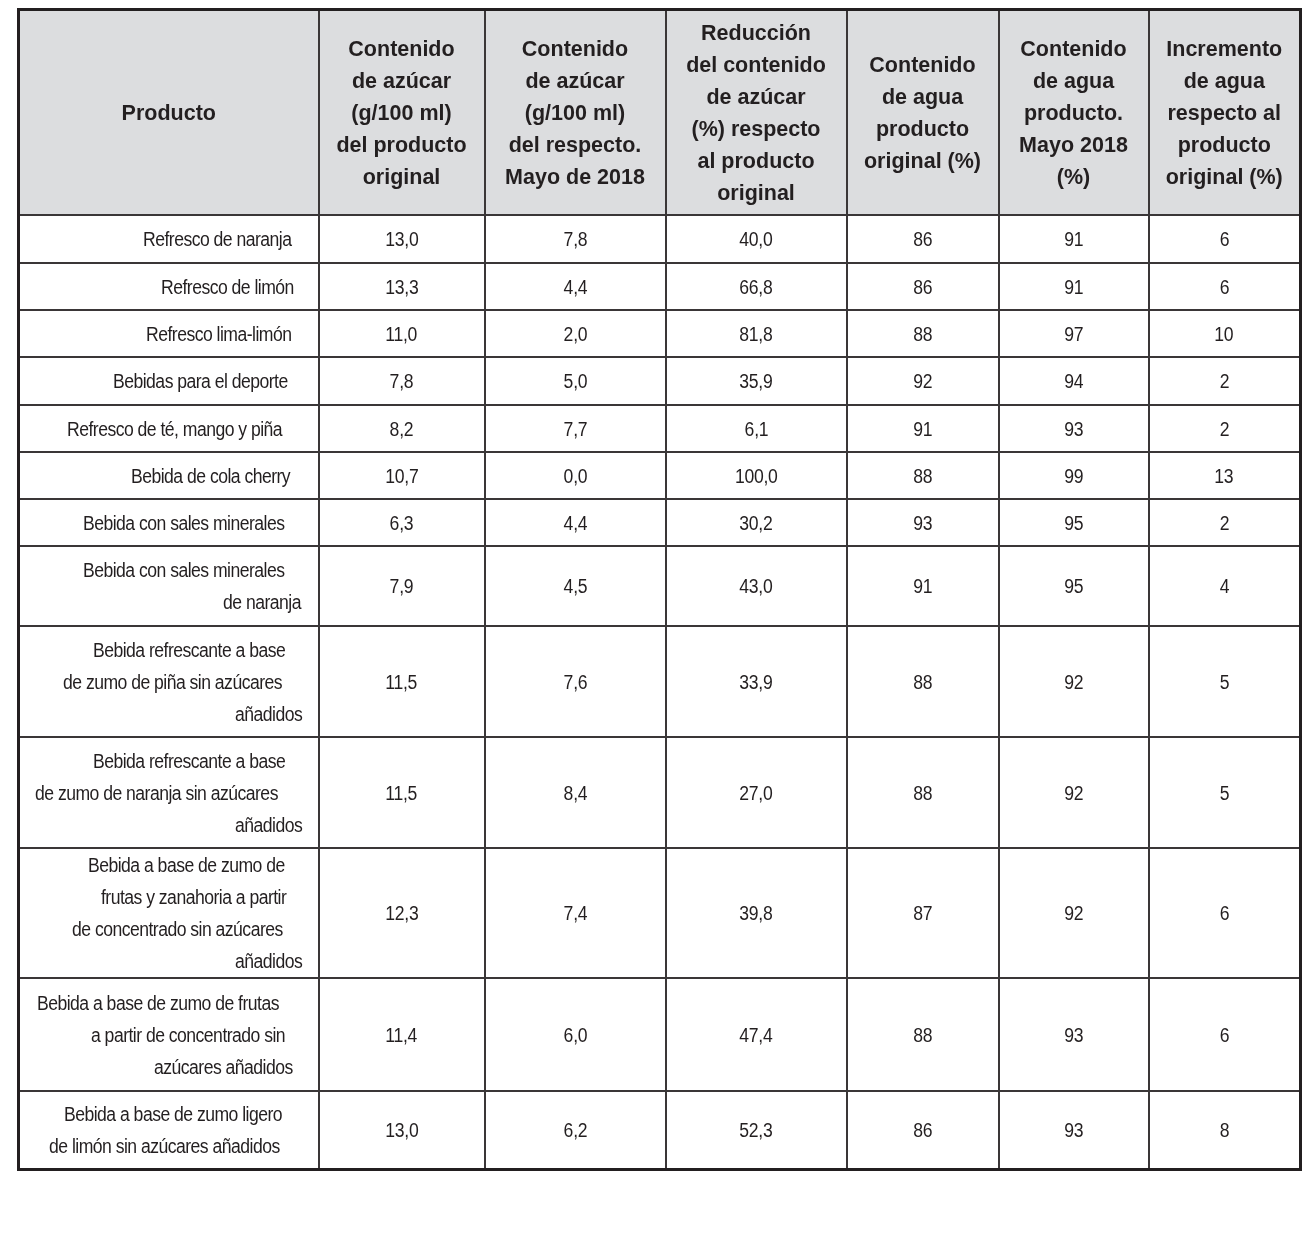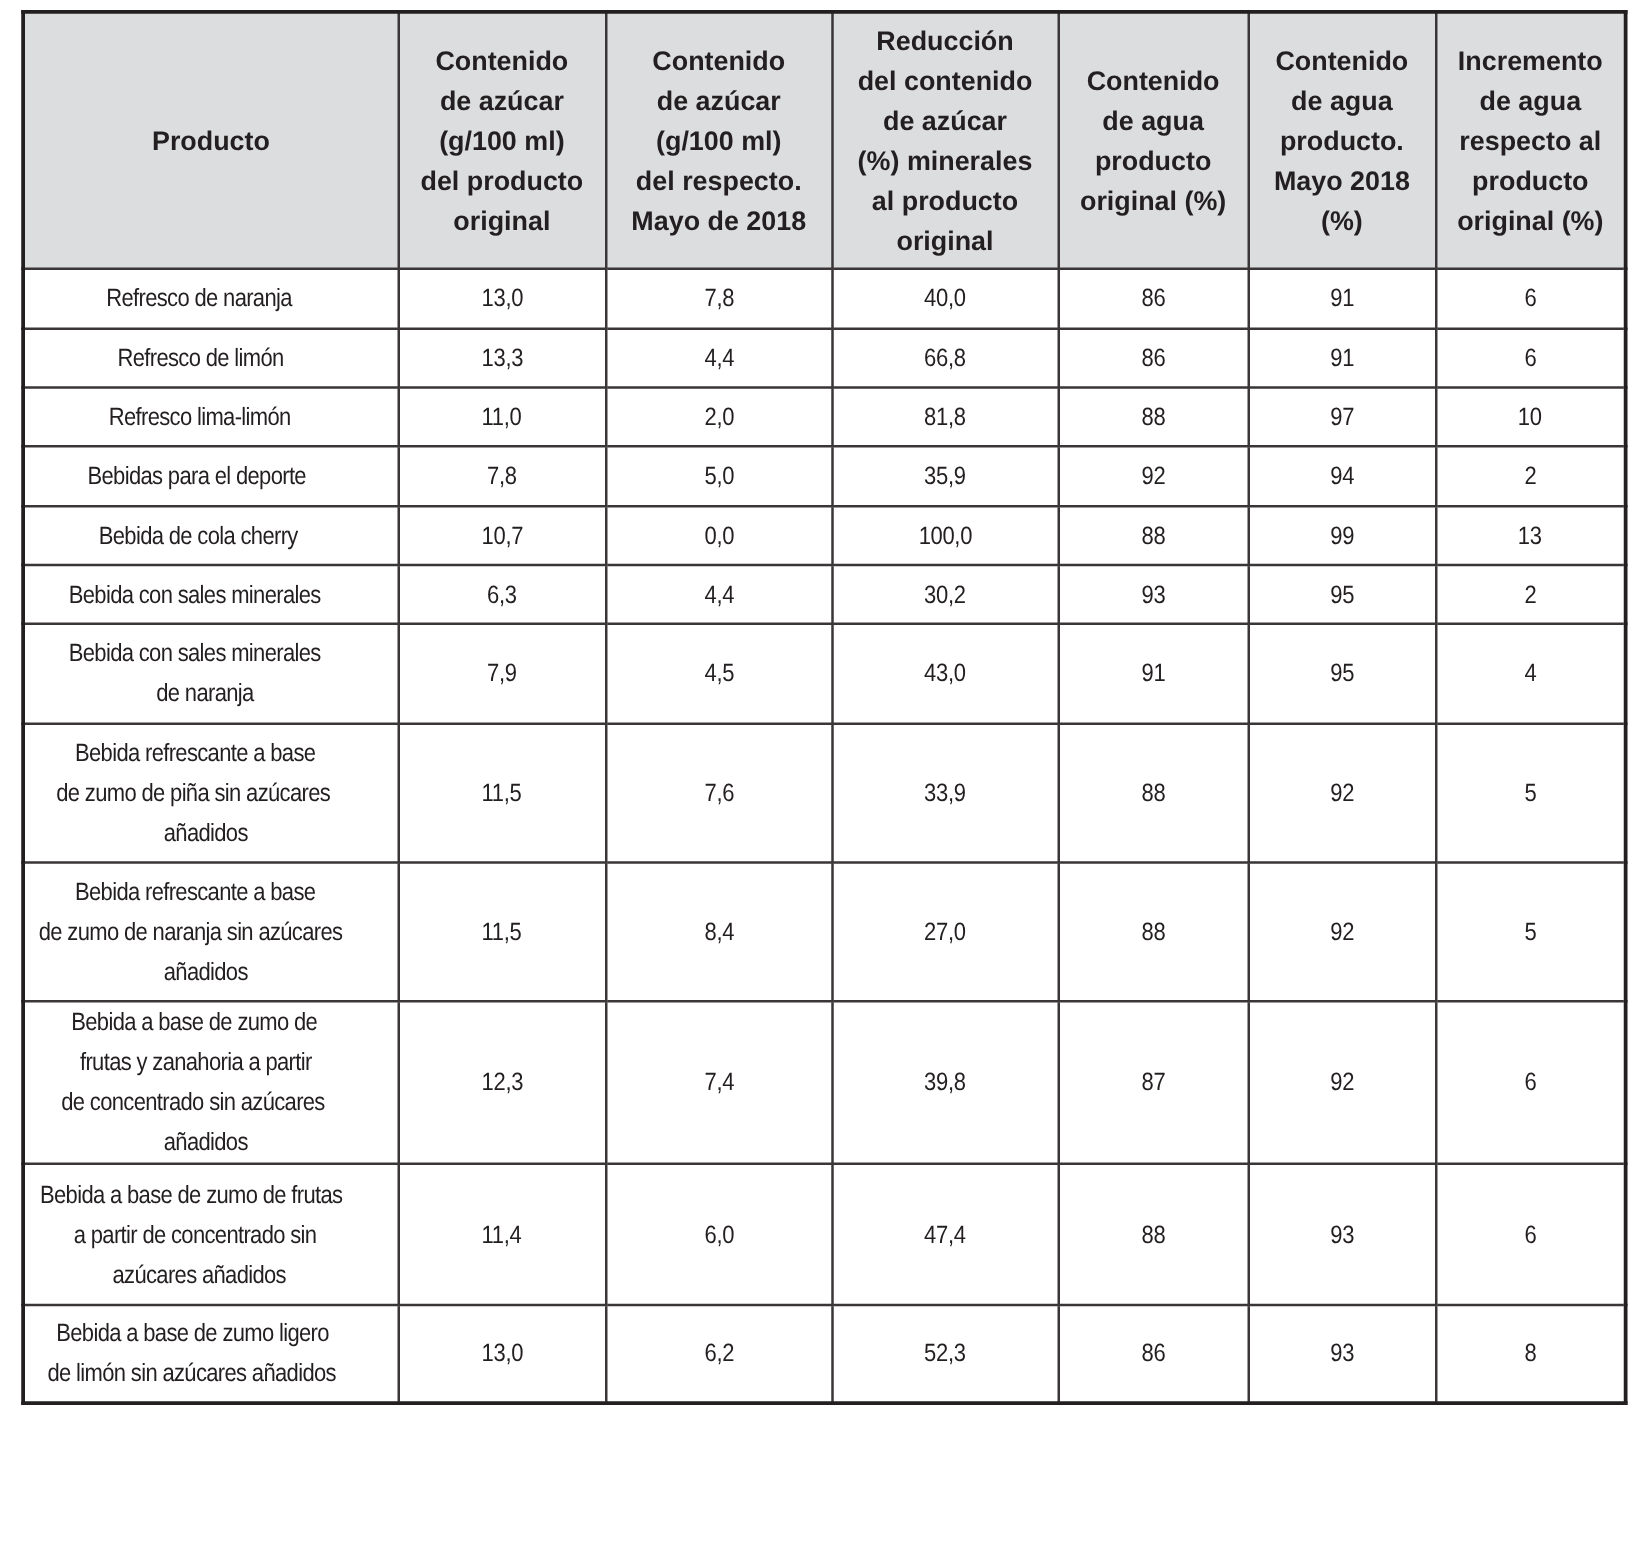--- a/index.html
+++ b/index.html
@@ -25,21 +25,21 @@
     }
     td {
       font-family: "Liberation Sans", sans-serif;
       font-size: 20px;
       line-height: 32px;
       vertical-align: middle;
       padding: 0 6px;
       text-align: center;
       transform-origin: left center;
     }
-    td.prod { text-align: center; padding-left: 7px; letter-spacing: -0.6px; }
+    td.prod { text-align: right; padding-left: 7px; letter-spacing: -0.6px; }
     td.num { letter-spacing: -0.3px; }
     .cond { display: inline-block; transform: scaleX(0.88); transform-origin: left center; white-space: nowrap; }
     .num .cond { transform-origin: center center; }
     .line { display: block; }
   </style>
 </head>
 <body>
 
 <div class="wrap">
   <table>
@@ -68,21 +68,21 @@
             <span class="line">Contenido</span>
             <span class="line">de azúcar</span>
             <span class="line">(g/100 ml)</span>
             <span class="line">del respecto.</span>
             <span class="line">Mayo de 2018</span>
           </th>
           <th>
             <span class="line">Reducción</span>
             <span class="line">del contenido</span>
             <span class="line">de azúcar</span>
-            <span class="line">(%) minerales</span>
+            <span class="line">(%) respecto</span>
             <span class="line">al producto</span>
             <span class="line">original</span>
           </th>
           <th>
             <span class="line">Contenido</span>
             <span class="line">de agua</span>
             <span class="line">producto</span>
             <span class="line">original (%)</span>
           </th>
           <th>
@@ -141,20 +141,31 @@
           </td>
           <td class="num"><span class="cond">7,8</span></td>
           <td class="num"><span class="cond">5,0</span></td>
           <td class="num"><span class="cond">35,9</span></td>
           <td class="num"><span class="cond">92</span></td>
           <td class="num"><span class="cond">94</span></td>
           <td class="num"><span class="cond">2</span></td>
         </tr>
         <tr style="height: 47px;">
           <td class="prod">
+            <span class="line"><span class="cond">Refresco de té, mango y piña</span></span>
+          </td>
+          <td class="num"><span class="cond">8,2</span></td>
+          <td class="num"><span class="cond">7,7</span></td>
+          <td class="num"><span class="cond">6,1</span></td>
+          <td class="num"><span class="cond">91</span></td>
+          <td class="num"><span class="cond">93</span></td>
+          <td class="num"><span class="cond">2</span></td>
+        </tr>
+        <tr style="height: 47px;">
+          <td class="prod">
             <span class="line"><span class="cond">Bebida de cola cherry</span></span>
           </td>
           <td class="num"><span class="cond">10,7</span></td>
           <td class="num"><span class="cond">0,0</span></td>
           <td class="num"><span class="cond">100,0</span></td>
           <td class="num"><span class="cond">88</span></td>
           <td class="num"><span class="cond">99</span></td>
           <td class="num"><span class="cond">13</span></td>
         </tr>
         <tr style="height: 47px;">

